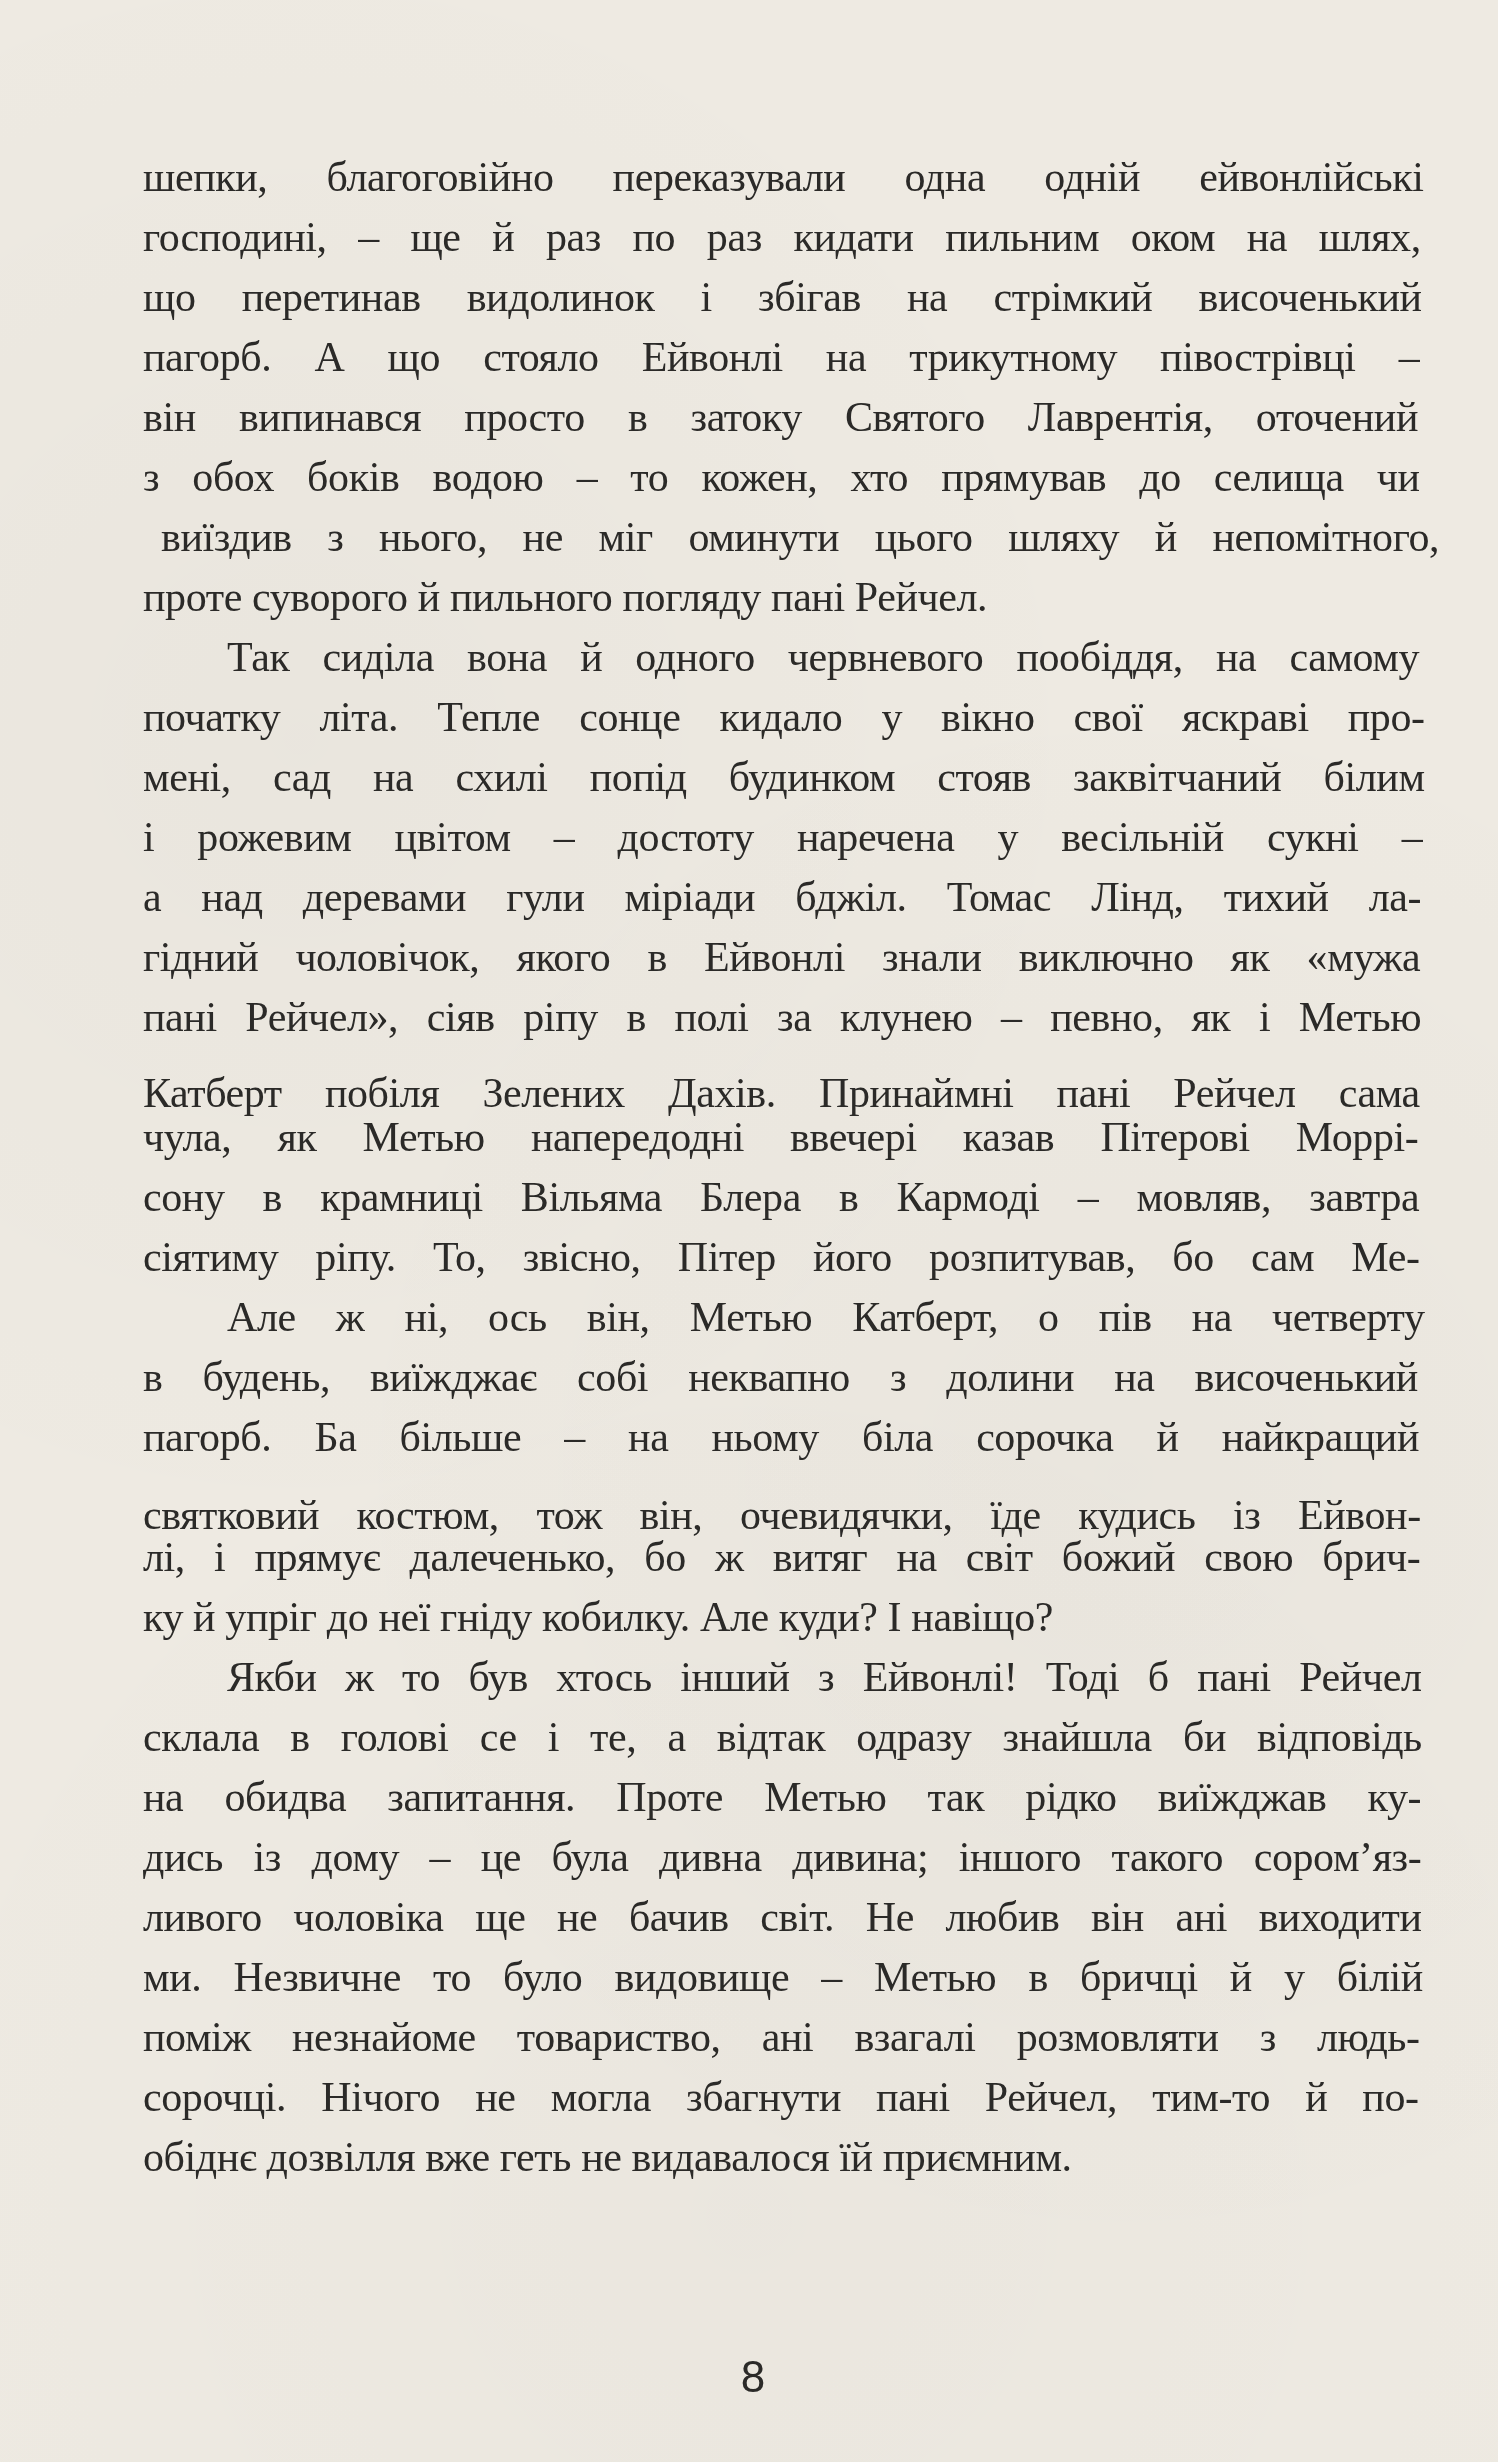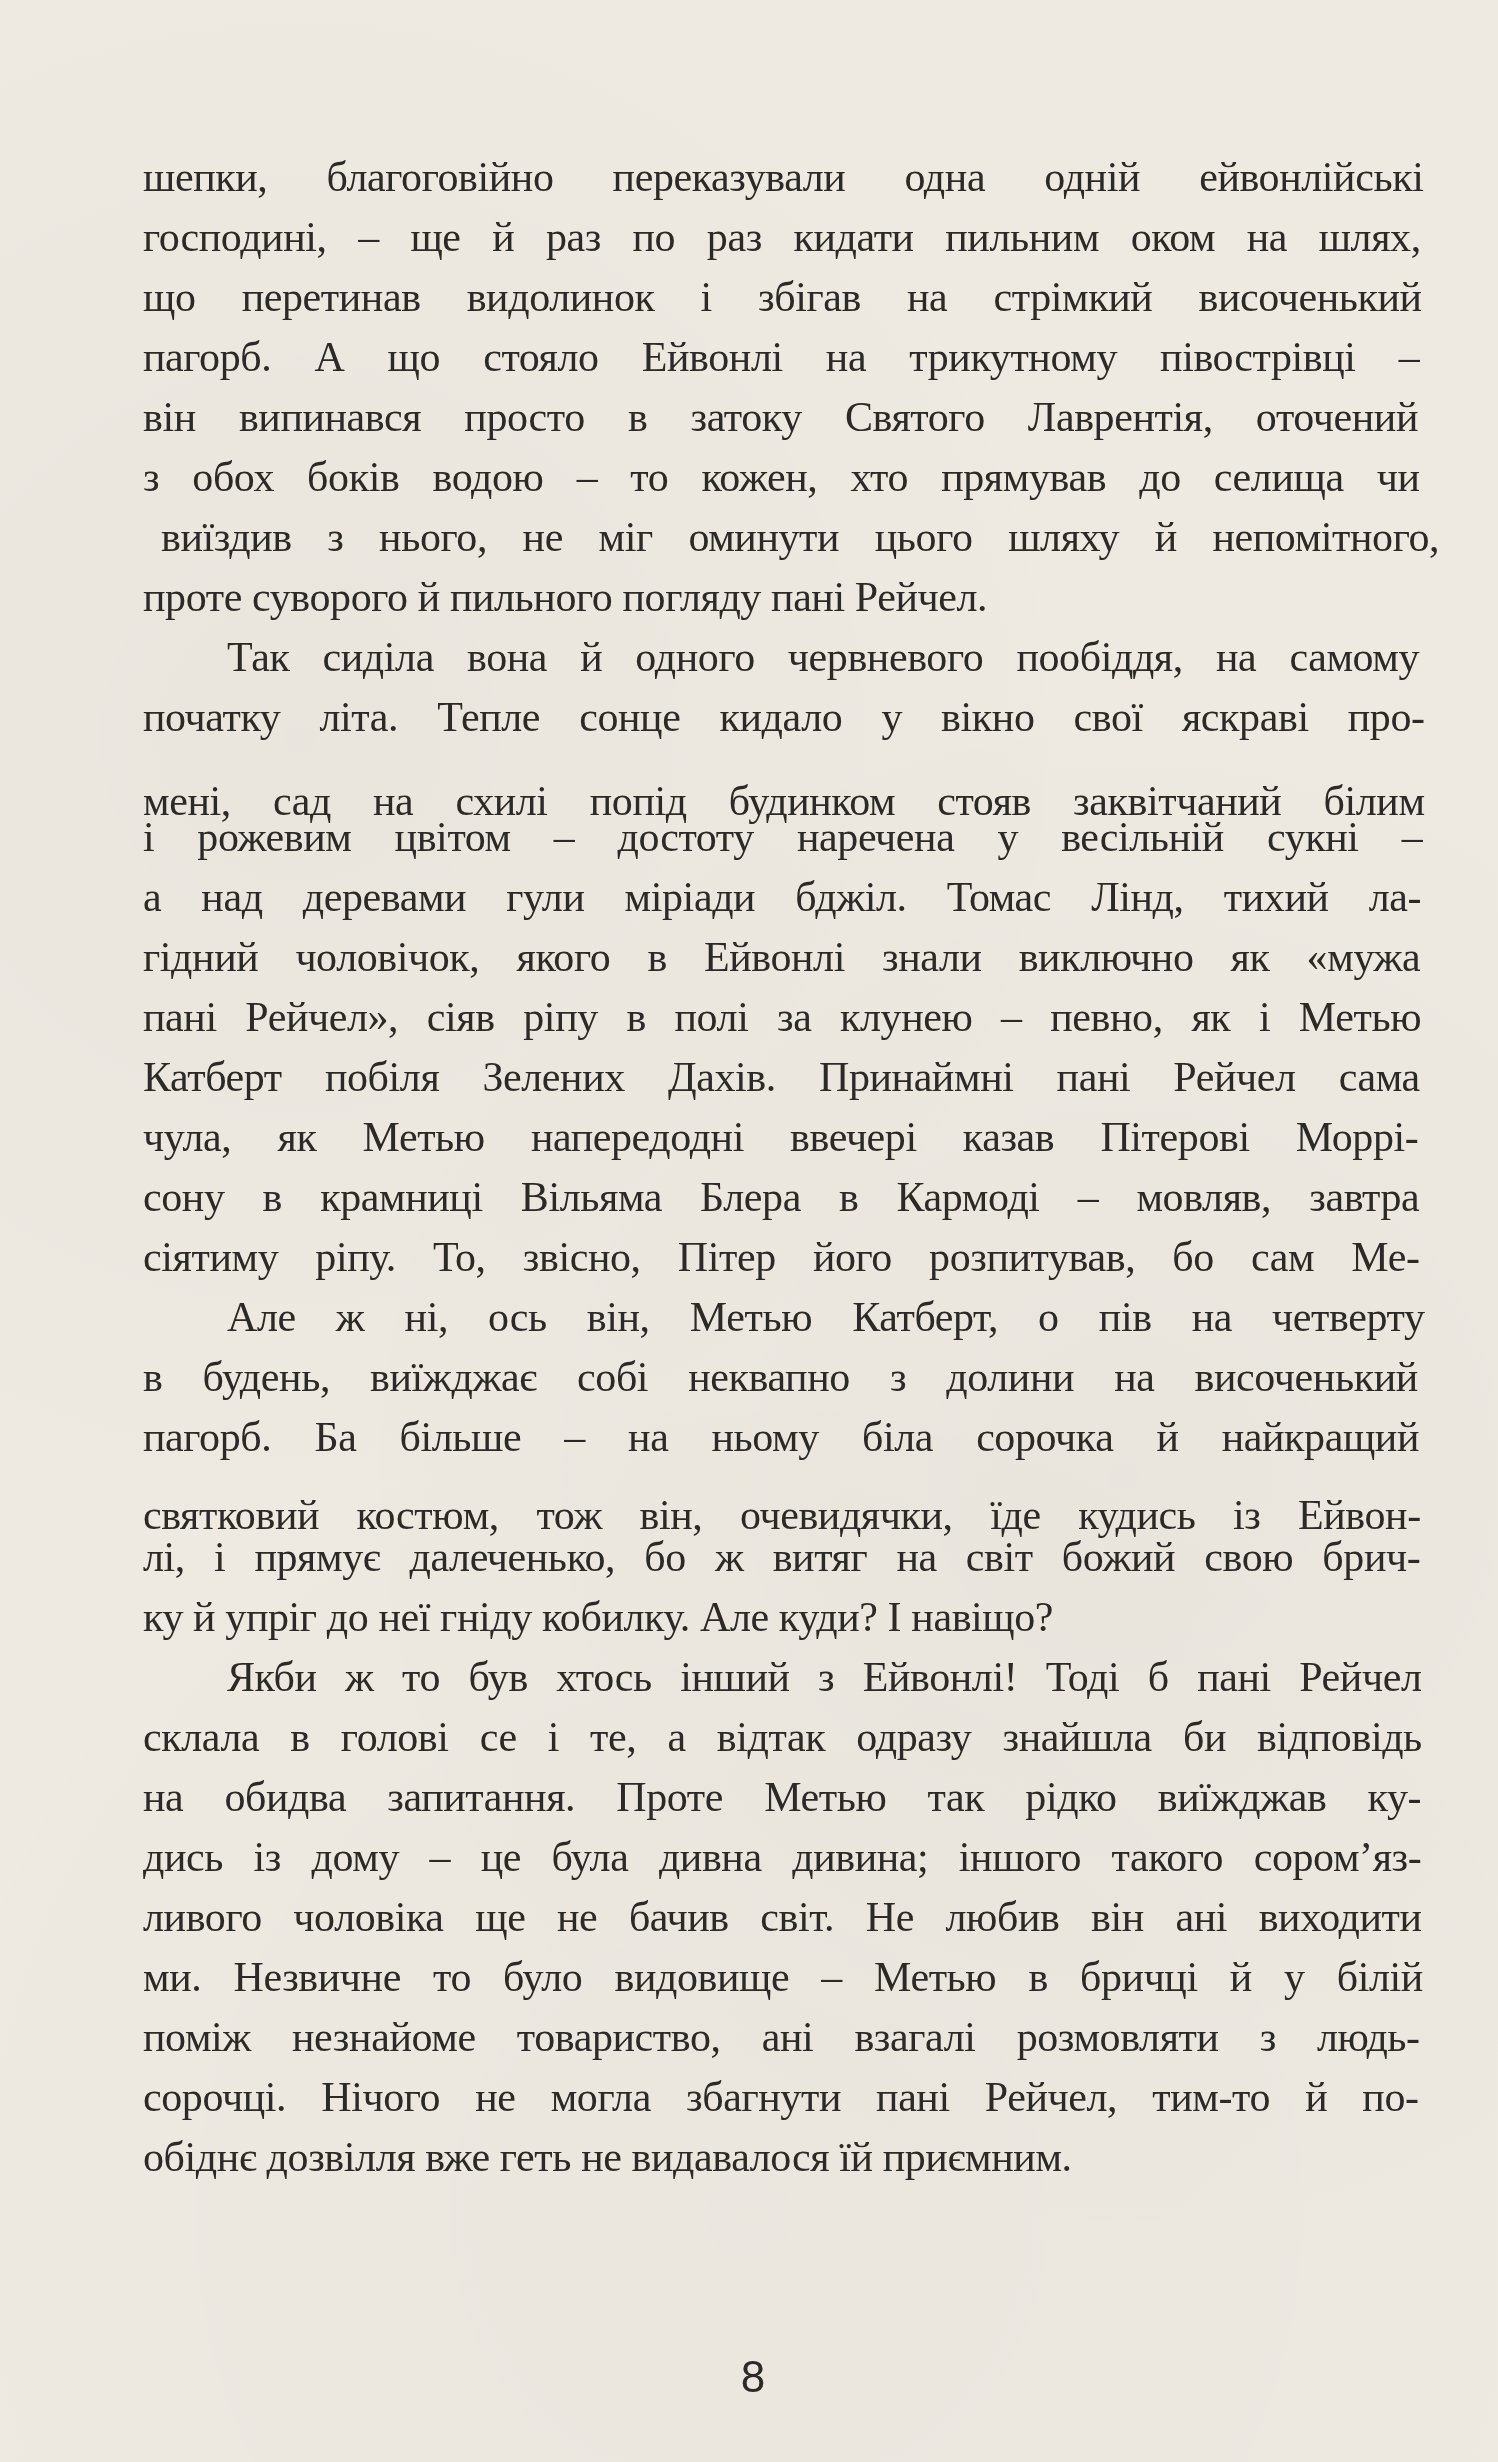--- a/index.html
+++ b/index.html
@@ -85,26 +85,26 @@
       <span class="line"><span class="inner" style="white-space: nowrap; width: auto; word-spacing: 33px;">пагорб. А що стояло Ейвонлі на трикутному півострівці –</span></span>
       <span class="line"><span class="inner" style="white-space: nowrap; width: auto; word-spacing: 33px;">він випинався просто в затоку Святого Лаврентія, оточений</span></span>
       <span class="line"><span class="inner" style="white-space: nowrap; width: auto; word-spacing: 23px;">з обох боків водою – то кожен, хто прямував до селища чи</span></span>
       <span class="line"><span class="inner" style="white-space: nowrap; width: auto; word-spacing: 25.5px; margin-left: 18px;">виїздив з нього, не міг оминути цього шляху й непомітного,</span></span>
       <span class="line last"><span class="inner" style="white-space: nowrap; width: auto;">проте суворого й пильного погляду пані Рейчел.</span></span>
     </div>
 
     <div class="paragraph">
       <span class="line indent"><span class="inner" style="white-space: nowrap; width: auto; word-spacing: 23px;">Так сиділа вона й одного червневого пообіддя, на самому</span></span>
       <span class="line"><span class="inner" style="white-space: nowrap; width: auto; word-spacing: 29px;">початку літа. Тепле сонце кидало у вікно свої яскраві про-</span></span>
-      <span class="line"><span class="inner" style="white-space: nowrap; width: auto; word-spacing: 32px; margin-top: 24px;">мені, сад на схилі попід будинком стояв заквітчаний білим</span></span>
+      <span class="line"><span class="inner" style="white-space: nowrap; width: auto; word-spacing: 32px;">мені, сад на схилі попід будинком стояв заквітчаний білим</span></span>
       <span class="line"><span class="inner" style="white-space: nowrap; width: auto; word-spacing: 33px;">і рожевим цвітом – достоту наречена у весільній сукні –</span></span>
       <span class="line"><span class="inner" style="white-space: nowrap; width: auto; word-spacing: 30px;">а над деревами гули міріади бджіл. Томас Лінд, тихий ла-</span></span>
       <span class="line"><span class="inner" style="white-space: nowrap; width: auto; word-spacing: 27px;">гідний чоловічок, якого в Ейвонлі знали виключно як «мужа</span></span>
       <span class="line"><span class="inner" style="white-space: nowrap; width: auto; word-spacing: 18.5px;">пані Рейчел», сіяв ріпу в полі за клунею – певно, як і Метью</span></span>
-      <span class="line"><span class="inner" style="white-space: nowrap; width: auto; word-spacing: 33px;">Катберт побіля Зелених Дахів. Принаймні пані Рейчел сама</span></span>
+      <span class="line"><span class="inner" style="white-space: nowrap; width: auto; word-spacing: 33px; margin-top: 16px;">Катберт побіля Зелених Дахів. Принаймні пані Рейчел сама</span></span>
       <span class="line"><span class="inner" style="white-space: nowrap; width: auto; word-spacing: 36px;">чула, як Метью напередодні ввечері казав Пітерові Моррі-</span></span>
       <span class="line"><span class="inner" style="white-space: nowrap; width: auto; word-spacing: 28px;">сону в крамниці Вільяма Блера в Кармоді – мовляв, завтра</span></span>
       <span class="line"><span class="inner" style="white-space: nowrap; width: auto; word-spacing: 27px;">сіятиму ріпу. То, звісно, Пітер його розпитував, бо сам Ме-</span></span>
     </div>
 
     <div class="paragraph">
       <span class="line indent"><span class="inner" style="white-space: nowrap; width: auto; word-spacing: 30px;">Але ж ні, ось він, Метью Катберт, о пів на четверту</span></span>
       <span class="line"><span class="inner" style="white-space: nowrap; width: auto; word-spacing: 30px;">в будень, виїжджає собі неквапно з долини на височенький</span></span>
       <span class="line"><span class="inner" style="white-space: nowrap; width: auto; word-spacing: 33px;">пагорб. Ба більше – на ньому біла сорочка й найкращий</span></span>
       <span class="line"><span class="inner" style="white-space: nowrap; width: auto; word-spacing: 27.4px; margin-top: 18px;">святковий костюм, тож він, очевидячки, їде кудись із Ейвон-</span></span>

